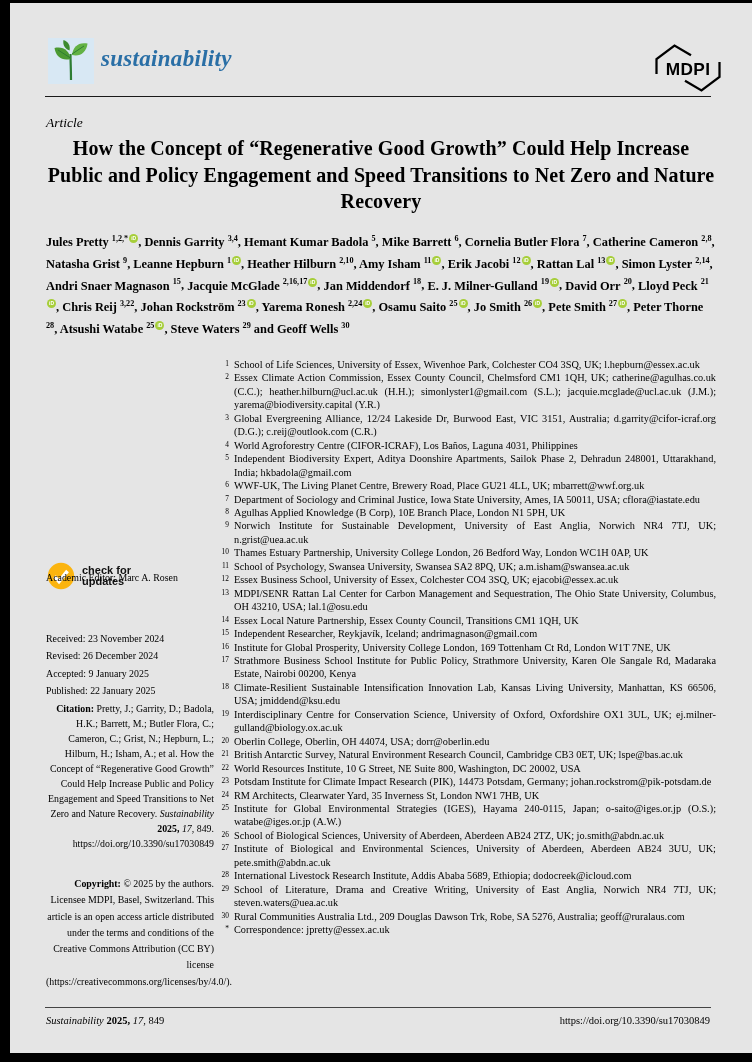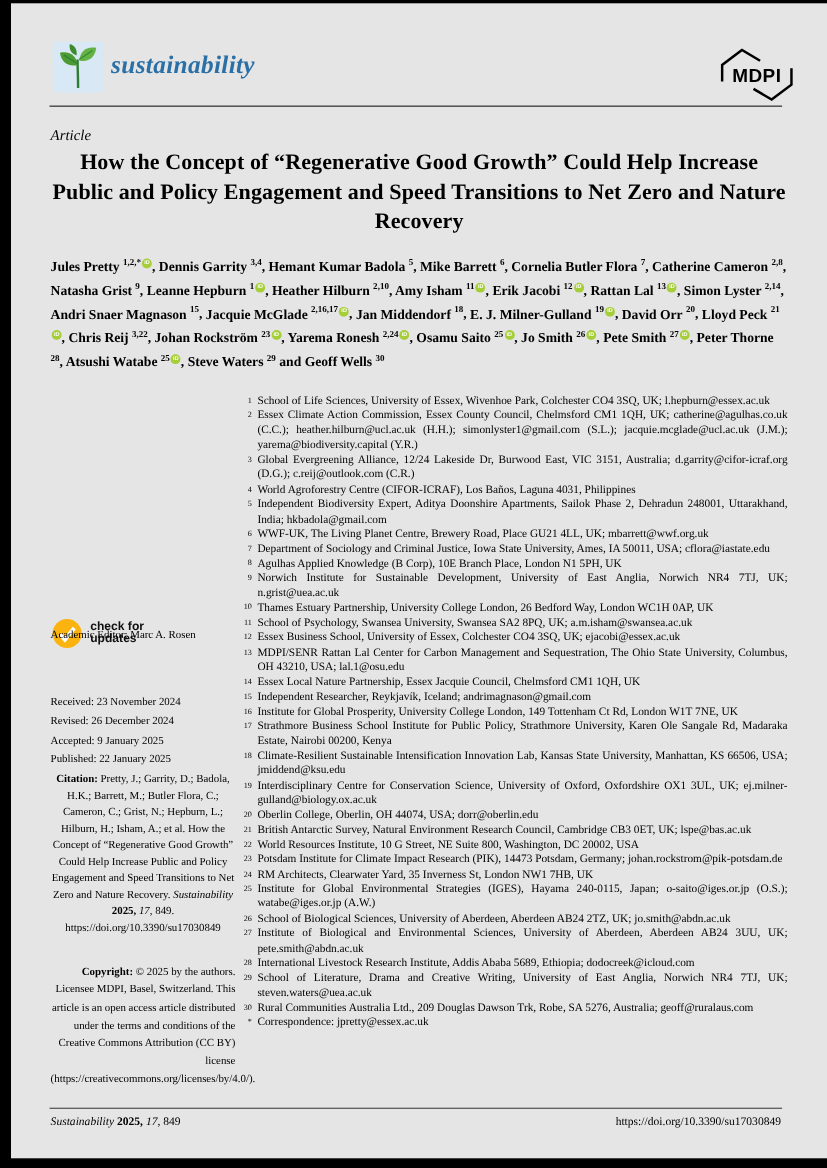--- a/index.html
+++ b/index.html
@@ -34,21 +34,21 @@
               transform:translateY(-1px);}
   .aff-text{flex:1;text-align:justify;}
 
   
   .badge{position:absolute;left:47px;top:562px;display:flex;align-items:center;cursor:pointer;}
   .badge-text{margin-left:7px;font-family:"Liberation Sans",sans-serif;font-weight:bold;
               font-size:11px;line-height:11.5px;color:#111;}
   .sidebar{font-size:9.9px;}
   .editor{position:absolute;left:46px;top:572px;width:170px;}
   .dates{position:absolute;left:46px;top:630px;width:170px;line-height:17.4px;}
-  .citation{position:absolute;left:46px;top:701px;width:168px;line-height:15px;text-align:center;}
+  .citation{position:absolute;left:46px;top:701px;width:168px;line-height:15px;text-align:right;}
   .copyright{position:absolute;left:46px;top:876px;width:168px;line-height:16.3px;text-align:right;}
   .b{font-weight:bold;} .i{font-style:italic;}
 
   
   .footer-rule{position:absolute;left:45px;top:1007px;width:666px;height:0;border-top:1.2px solid #444;}
   .footer{position:absolute;left:46px;top:1015px;width:664px;font-size:10.5px;display:flex;
           justify-content:space-between;gap:40px;}
 </style>
 </head>
 <body>
@@ -133,37 +133,37 @@
       <div class="aff-row">
         <span class="aff-marker">12</span>
         <div class="aff-text">Essex Business School, University of Essex, Colchester CO4 3SQ, UK; ejacobi@essex.ac.uk</div>
       </div>
       <div class="aff-row">
         <span class="aff-marker">13</span>
         <div class="aff-text">MDPI/SENR Rattan Lal Center for Carbon Management and Sequestration, The Ohio State University, Columbus, OH 43210, USA; lal.1@osu.edu</div>
       </div>
       <div class="aff-row">
         <span class="aff-marker">14</span>
-        <div class="aff-text">Essex Local Nature Partnership, Essex Jacquie Council, Chelmsford CM1 1QH, UK</div>
+        <div class="aff-text">Essex Local Nature Partnership, Essex County Council, Transitions CM1 1QH, UK</div>
       </div>
       <div class="aff-row">
         <span class="aff-marker">15</span>
         <div class="aff-text">Independent Researcher, Reykjavík, Iceland; andrimagnason@gmail.com</div>
       </div>
       <div class="aff-row">
         <span class="aff-marker">16</span>
-        <div class="aff-text">Institute for Global Prosperity, University College London, 149 Tottenham Ct Rd, London W1T 7NE, UK</div>
+        <div class="aff-text">Institute for Global Prosperity, University College London, 169 Tottenham Ct Rd, London W1T 7NE, UK</div>
       </div>
       <div class="aff-row">
         <span class="aff-marker">17</span>
         <div class="aff-text">Strathmore Business School Institute for Public Policy, Strathmore University, Karen Ole Sangale Rd, Madaraka Estate, Nairobi 00200, Kenya</div>
       </div>
       <div class="aff-row">
         <span class="aff-marker">18</span>
-        <div class="aff-text">Climate-Resilient Sustainable Intensification Innovation Lab, Kansas State University, Manhattan, KS 66506, USA; jmiddend@ksu.edu</div>
+        <div class="aff-text">Climate-Resilient Sustainable Intensification Innovation Lab, Kansas Living University, Manhattan, KS 66506, USA; jmiddend@ksu.edu</div>
       </div>
       <div class="aff-row">
         <span class="aff-marker">19</span>
         <div class="aff-text">Interdisciplinary Centre for Conservation Science, University of Oxford, Oxfordshire OX1 3UL, UK; ej.milner-gulland@biology.ox.ac.uk</div>
       </div>
       <div class="aff-row">
         <span class="aff-marker">20</span>
         <div class="aff-text">Oberlin College, Oberlin, OH 44074, USA; dorr@oberlin.edu</div>
       </div>
       <div class="aff-row">

